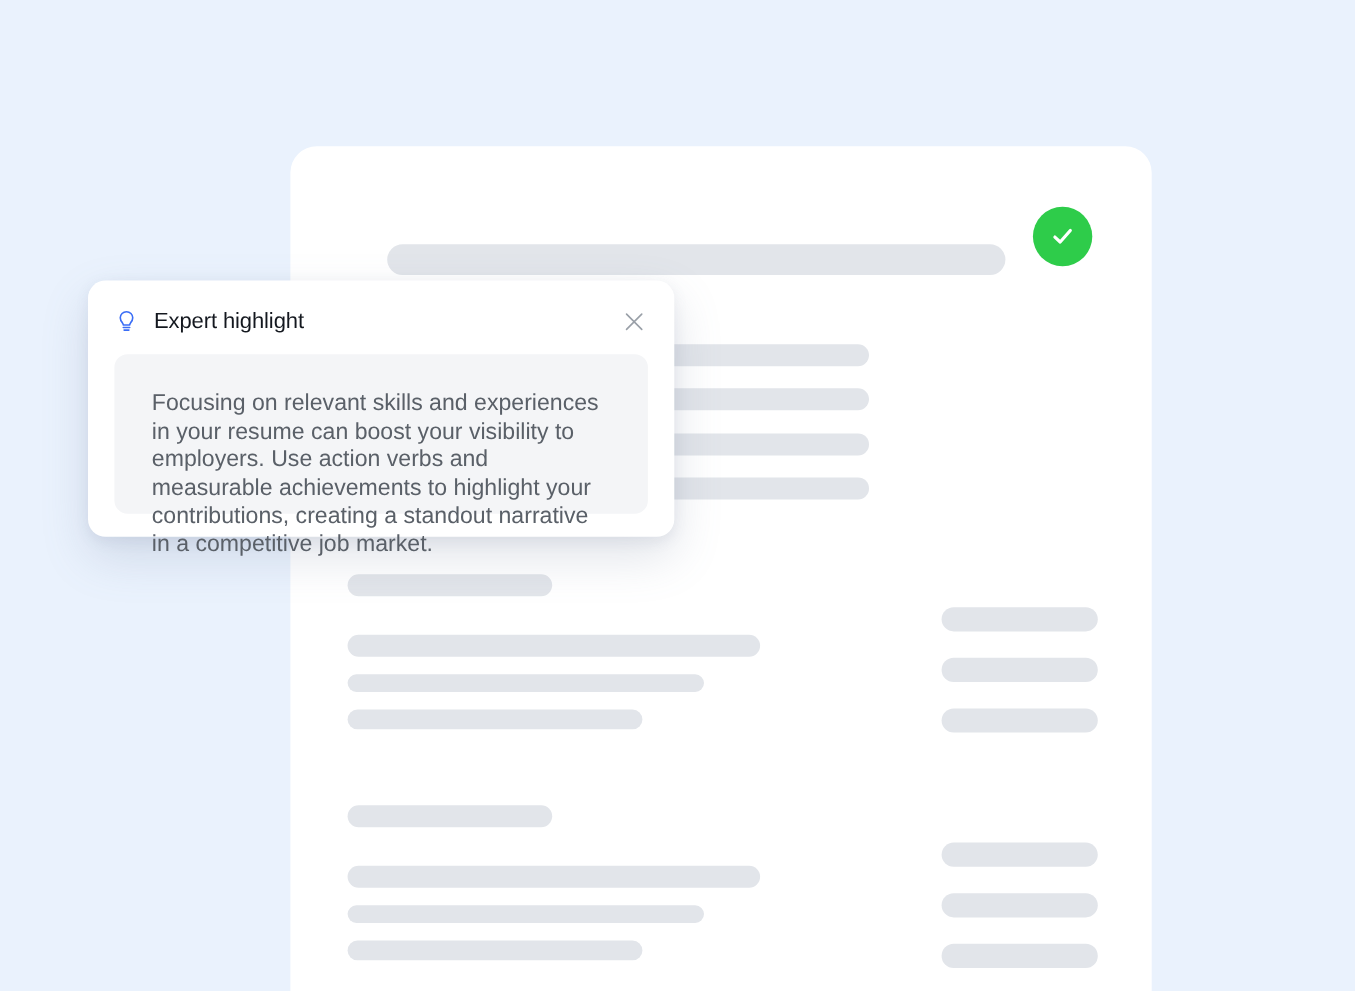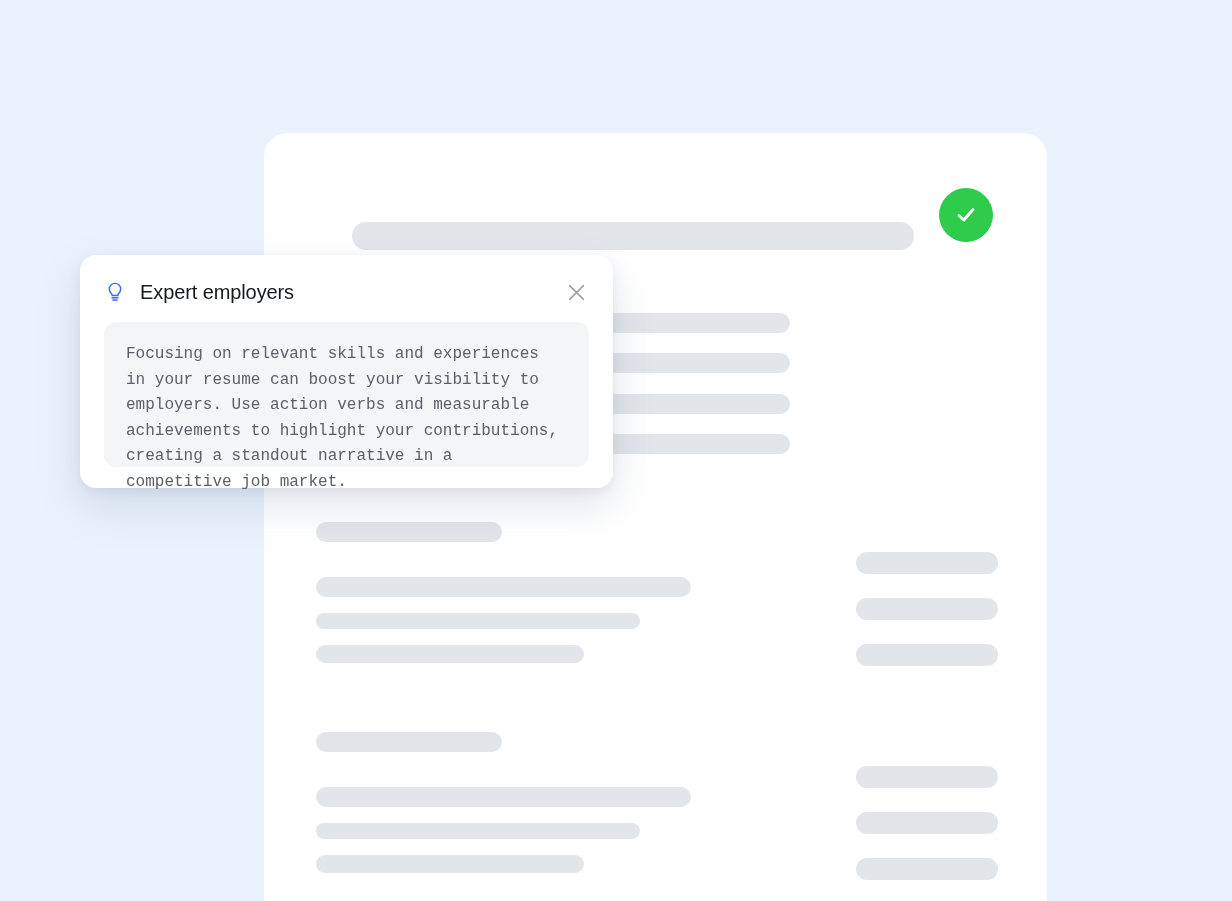--- a/index.html
+++ b/index.html
@@ -97,25 +97,24 @@
     padding: 0;
   }
   #insights-body {
     background: #f4f5f7;
     border-radius: 12px;
     padding: 20px 22px 22px 22px;
     box-sizing: border-box;
     height: 145px;
   }
   #insights-text {
-    margin: 0;
-    font-size: 16px;
+    margin: 12px;
+    font-size: 21px;
     line-height: 25.5px;
     color: #5a6068;
-    font-family: Liberation Mono, monospace;
   }
 </style>
 </head>
 <body>
 
 <div id="document-panel"></div>
 
 <div id="skeleton-layer">
     <div style="position: absolute; left: 0px; top: 0px;">
       <div class="skeleton-bar" style="left: 352px; top: 222px; width: 562px; height: 28px; background: rgb(226, 229, 234);"></div>
@@ -159,21 +158,21 @@
 <div id="insights-card">
 
   <div class="card-header">
 
     <svg id="lightbulb-icon" viewBox="0 0 24 24" fill="none">
       <path d="M12 2.6c-3.5 0-6.2 2.7-6.2 6.1 0 2.2 1.1 3.8 2.2 5 .5.6.8 1.1.8 1.7v.4h6.4v-.4c0-.6.3-1.1.8-1.7 1.1-1.2 2.2-2.8 2.2-5 0-3.4-2.7-6.1-6.2-6.1z" stroke="#3b6ef6" stroke-width="1.6" stroke-linejoin="round"></path>
       <path d="M8.8 18.3h6.4" stroke="#3b6ef6" stroke-width="1.6" stroke-linecap="round"></path>
       <path d="M9.6 20.8h4.8" stroke="#3b6ef6" stroke-width="1.6" stroke-linecap="round"></path>
     </svg>
 
-    <div id="insights-title">Expert employers</div>
+    <div id="insights-title">Expert highlight</div>
 
     <button id="close-button">
       <svg width="17" height="17" viewBox="0 0 17 17" fill="none">
         <path d="M1.6 1.6 L15.4 15.4 M15.4 1.6 L1.6 15.4" stroke="#9aa0a8" stroke-width="1.5" stroke-linecap="round"></path>
       </svg>
     </button>
   </div>
 
   <div id="insights-body">
     <p id="insights-text">Focusing on relevant skills and experiences in your resume can boost your visibility to employers. Use action verbs and measurable achievements to highlight your contributions, creating a standout narrative in a competitive job market.</p>

